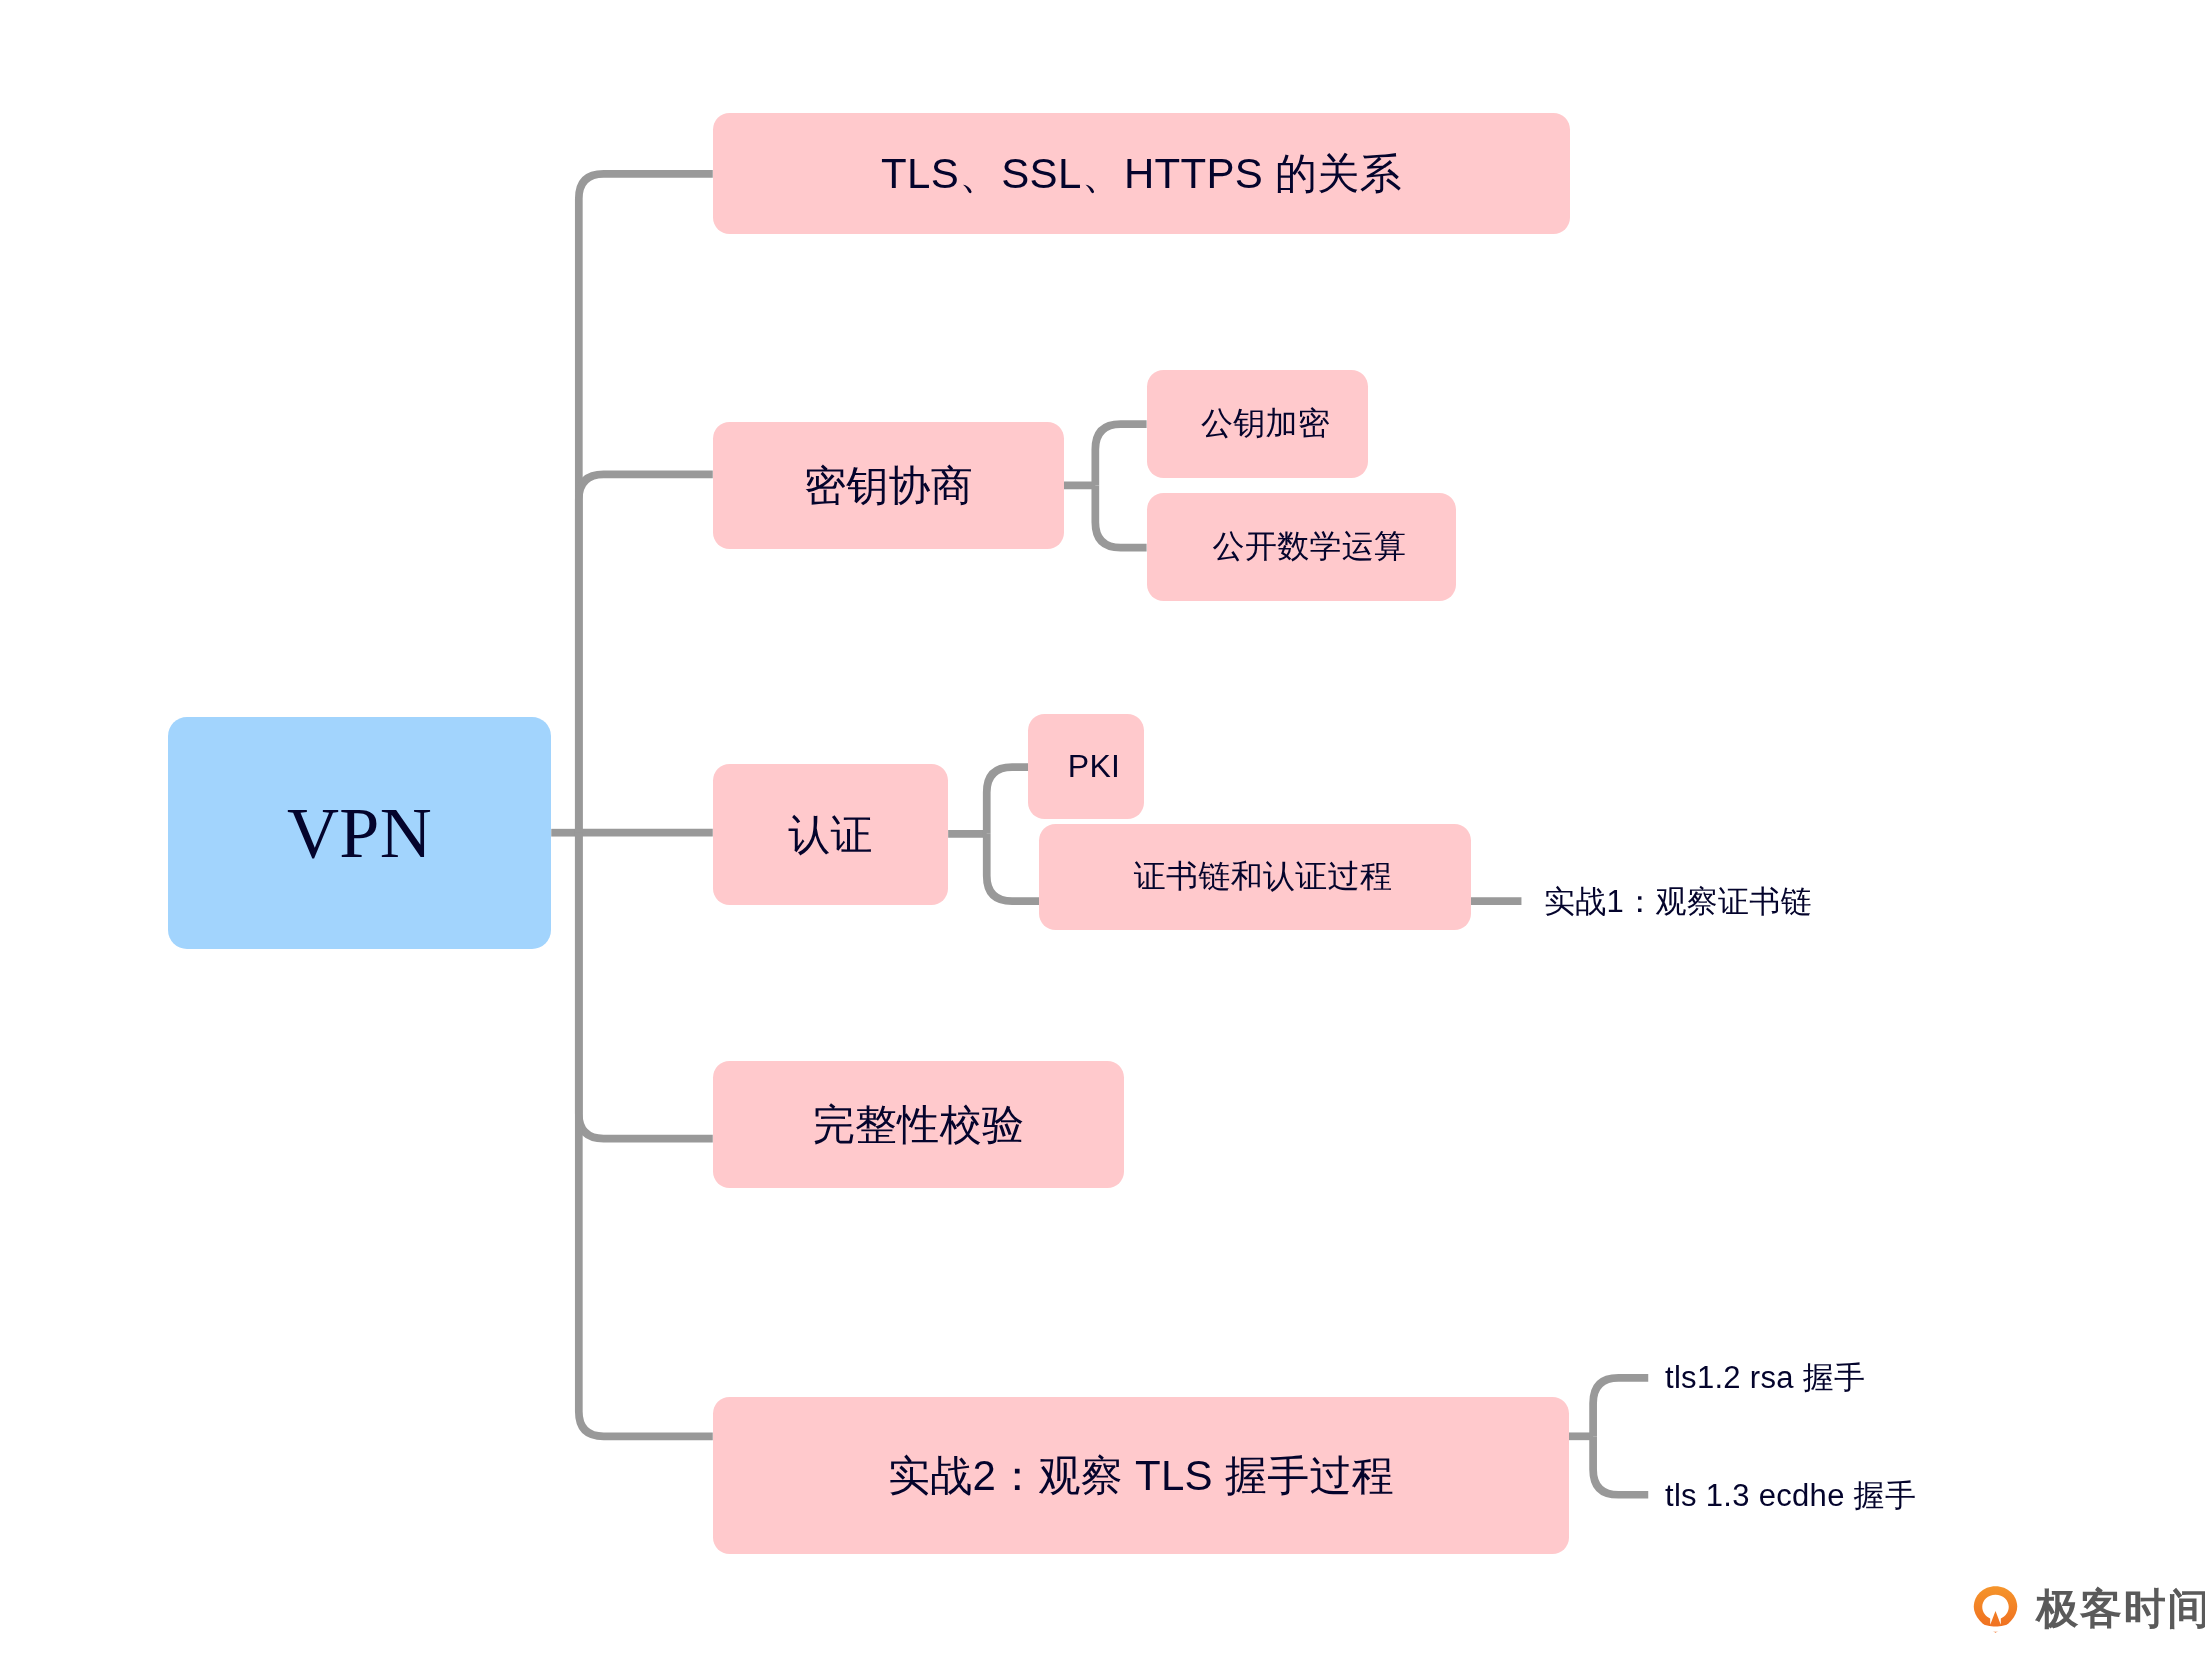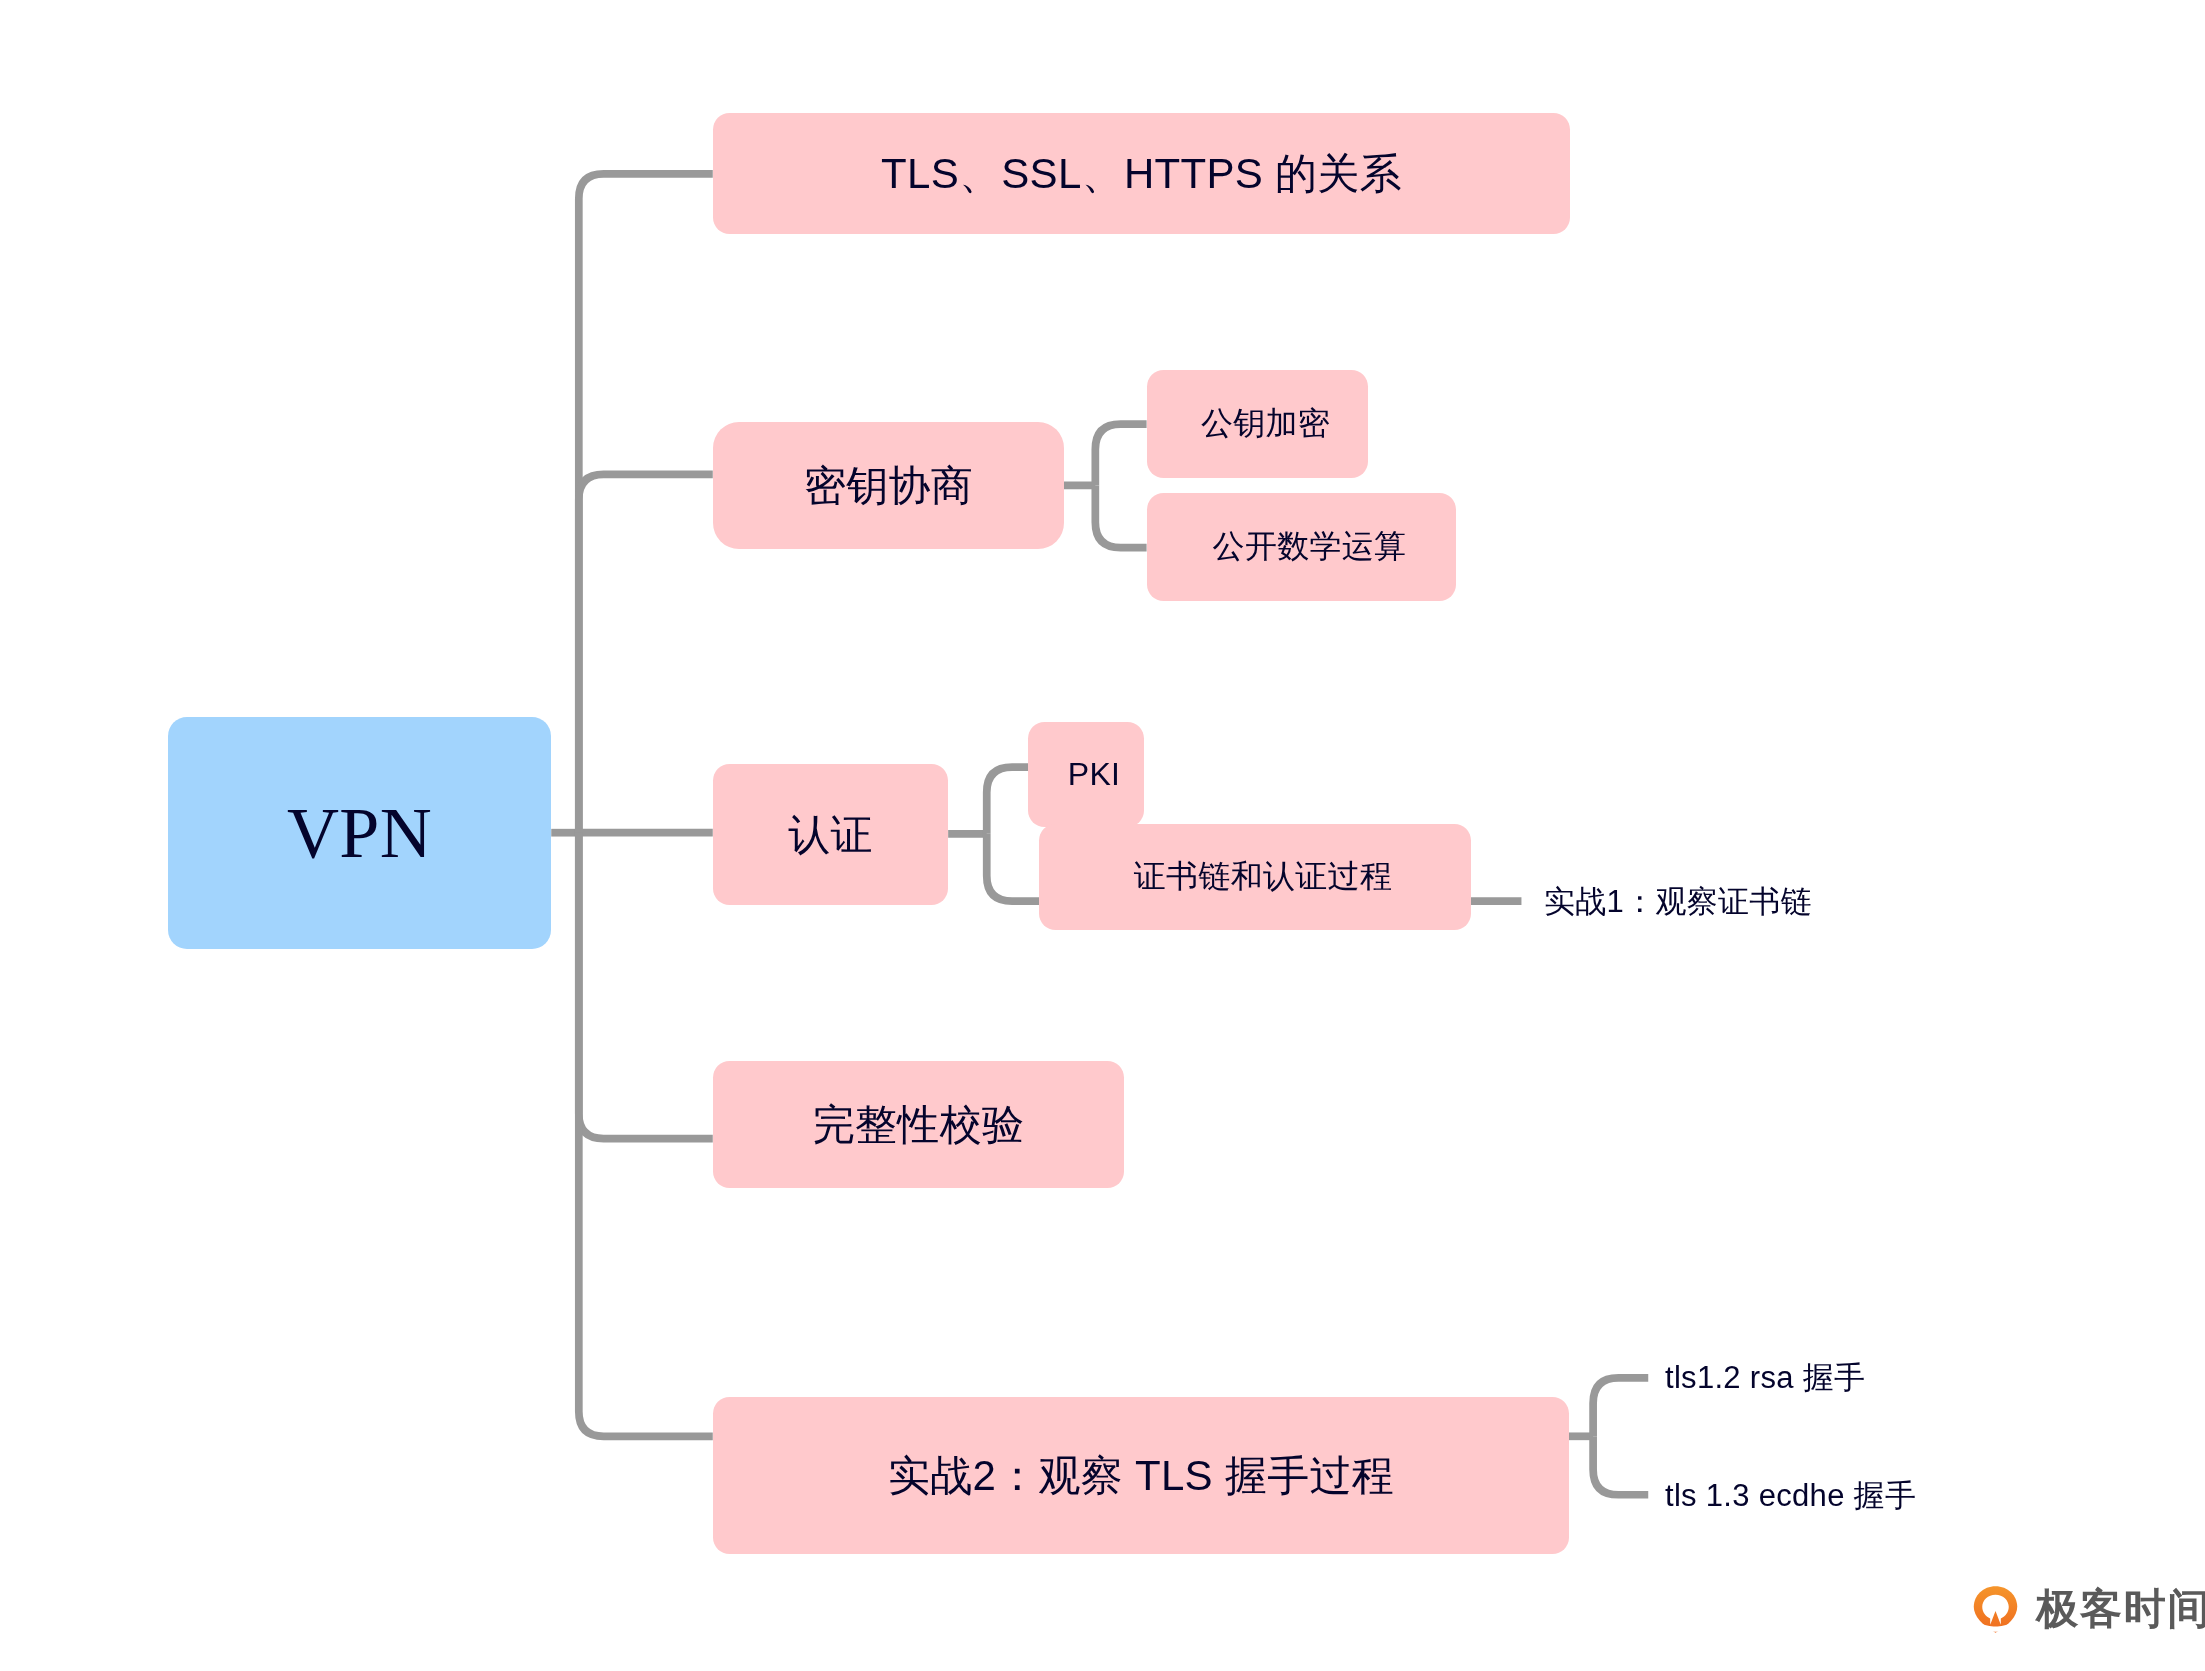--- a/index.html
+++ b/index.html
@@ -106,29 +106,29 @@
       <path d="M2845,2605 H2890"></path>
       <path d="M2890,2605 V2545 q0,-46 46,-46 H2990"></path>
       <path d="M2890,2605 V2665 q0,46 46,46 H2990"></path>
     </g>
   </svg>
 
   <div class="node node-root" style="left:168px; top:717px; width:383px; height:232px;font-family:Liberation Serif, serif;">VPN</div>
 
   <div class="node node-box lvl1" style="left:713px; top:113px; width:857px; height:121px;">TLS、SSL、HTTPS 的关系</div>
 
-  <div class="node node-box lvl1" style="left:713px; top:422px; width:351px; height:127px;border-radius:26px;">密钥协商</div>
+  <div class="node node-box lvl1" style="left:713px; top:422px; width:351px; height:127px;">密钥协商</div>
 
   <div class="node node-box lvl2" style="left:1147px; top:370px; width:221px; height:108px;">公钥加密</div>
 
   <div class="node node-box lvl2" style="left:1147px; top:493px; width:309px; height:108px;">公开数学运算</div>
 
   <div class="node node-box lvl1" style="left:713px; top:764px; width:235px; height:141px;">认证</div>
 
-  <div class="node node-box lvl2" style="left:1028px; top:714px; width:116px; height:105px;margin-top:8px;">PKI</div>
+  <div class="node node-box lvl2" style="left:1028px; top:714px; width:116px; height:105px;">PKI</div>
 
   <div class="node node-box lvl2" style="left:1039px; top:824px; width:432px; height:106px;">证书链和认证过程</div>
 
   <div class="node node-plain leaf-text" style="left:1544px; top:858px; width:474px; height:88px;">实战1：观察证书链</div>
 
   <div class="node node-box lvl1" style="left:713px; top:1061px; width:411px; height:127px;">完整性校验</div>
 
   <div class="node node-box lvl1" style="left:713px; top:1358px; width:856px; height:157px;margin-top:39px;">实战2：观察 TLS 握手过程</div>
 
   <div class="node node-plain leaf-text" style="left:1665px; top:1337px; width:386px; height:82px;">tls1.2 rsa 握手</div>

